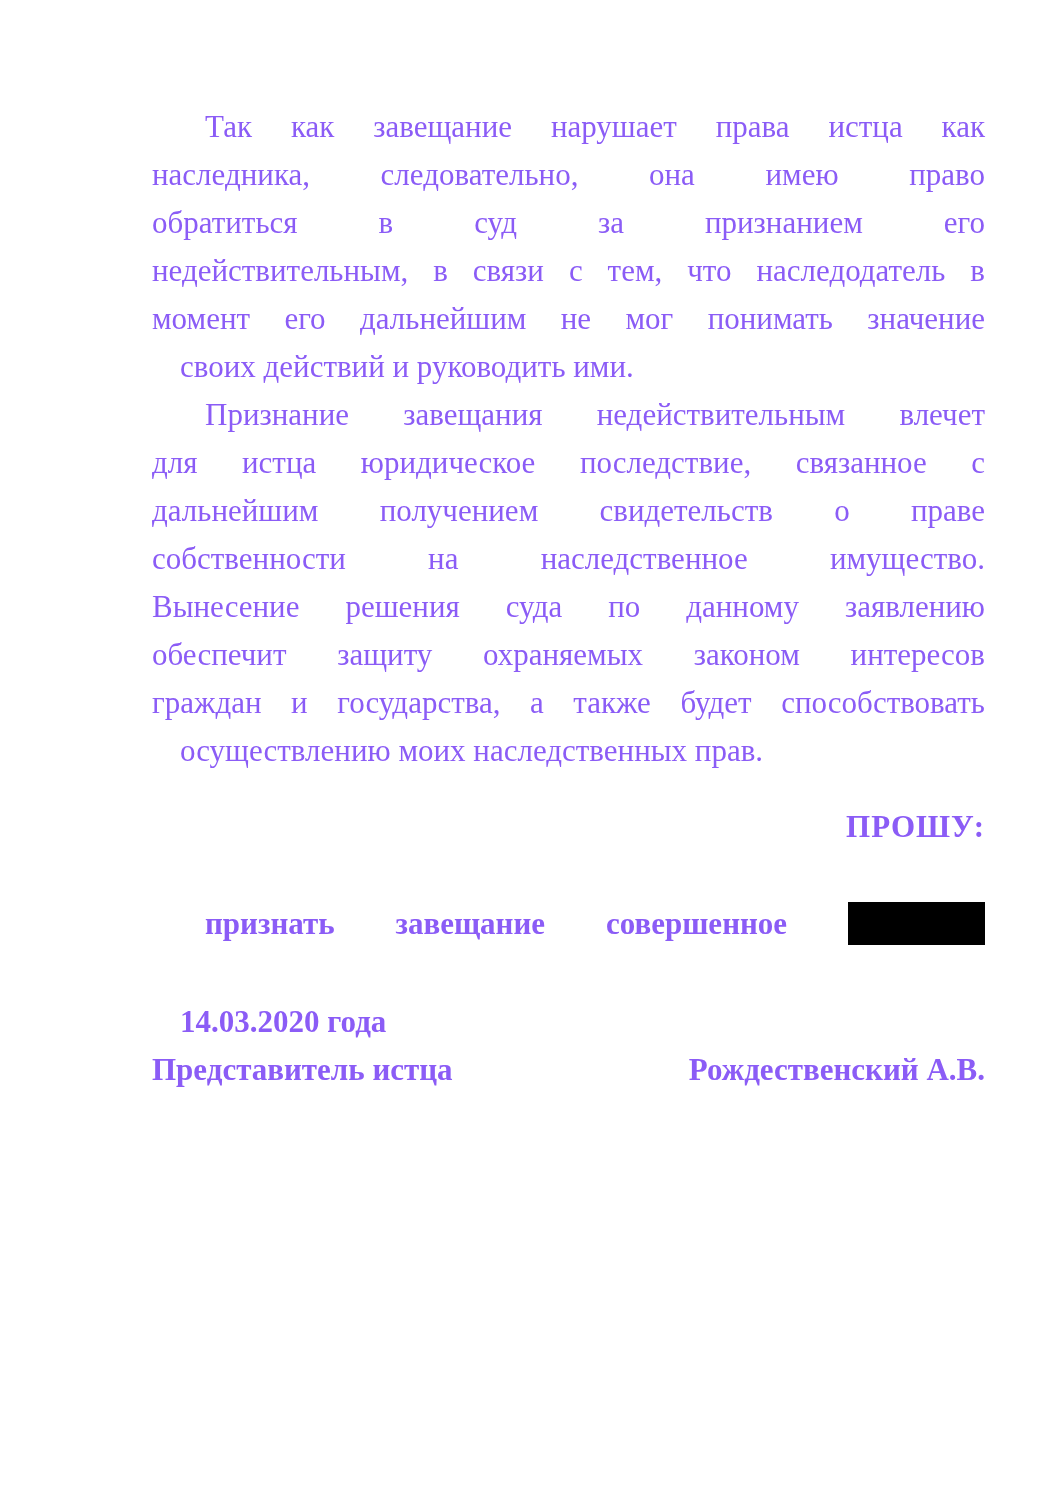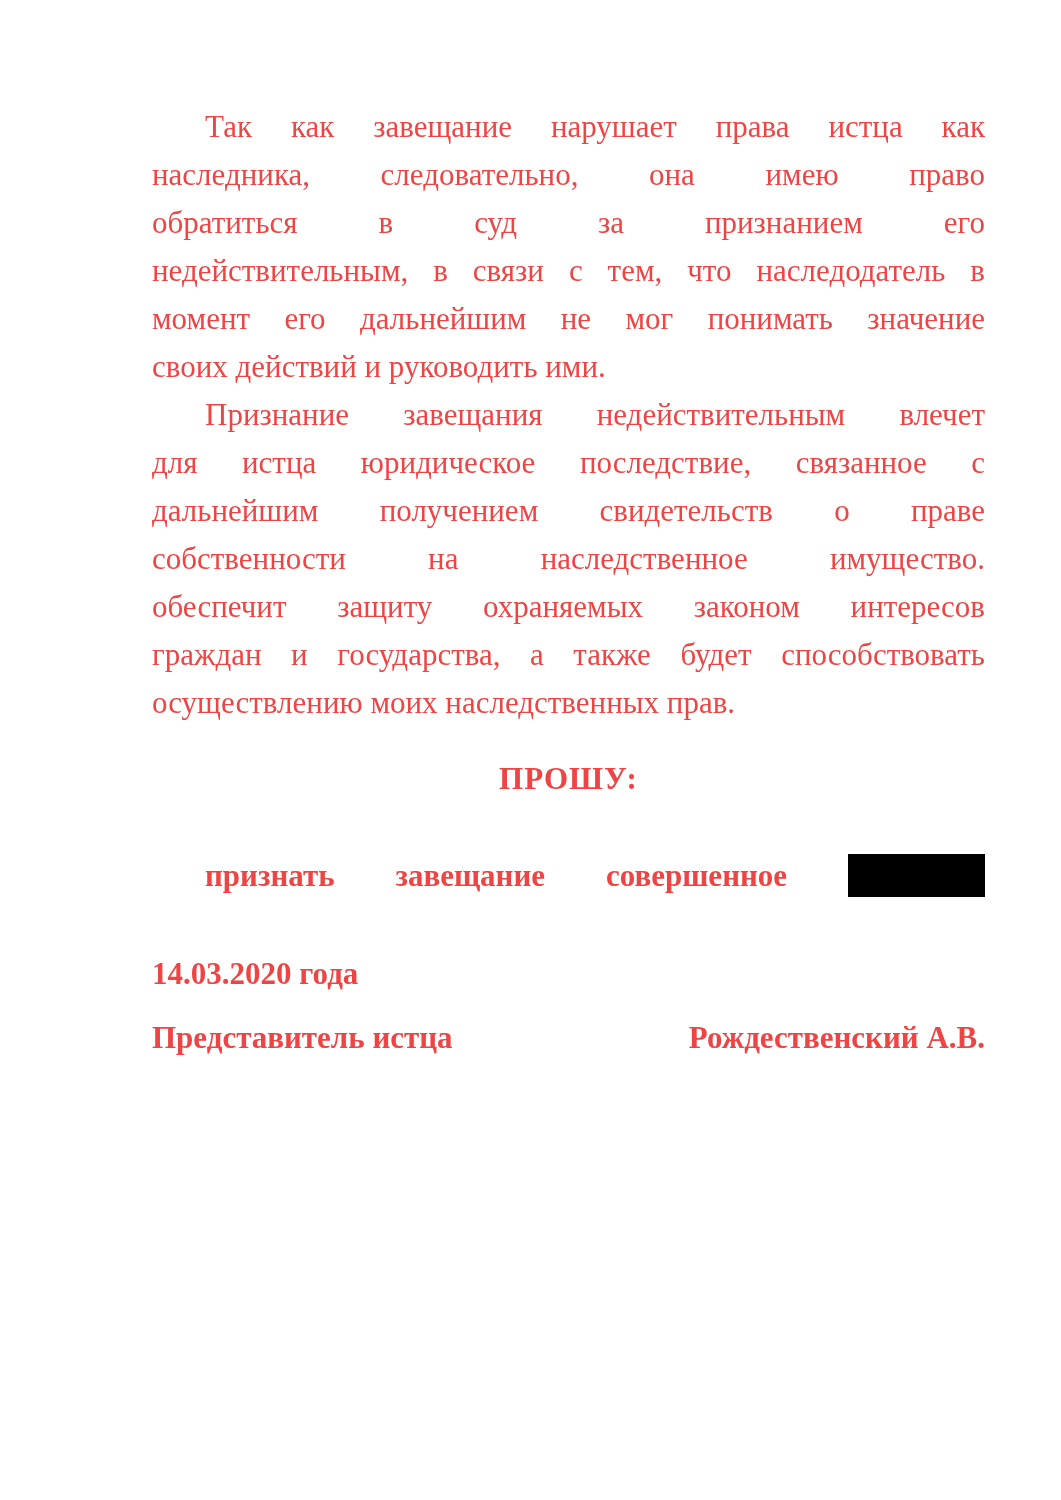--- a/index.html
+++ b/index.html
@@ -5,61 +5,61 @@
   html, body {
     margin: 0;
     padding: 0;
     background: #ffffff;
   }
   .page {
     position: relative;
     width: 1061px;
     height: 1500px;
     background: #ffffff;
-    color: #ef4444;
+    color: #8b5cf6;
     font-family: "Liberation Serif", "DejaVu Serif", serif;
     font-size: 31px;
     line-height: 48px;
     box-sizing: border-box;
     padding: 103px 76px 4px 152px;
     overflow: hidden;
     border-radius: 31px;
   }
   .para { margin: 0; }
   .line {
     text-align: justify;
     text-align-last: justify;
     white-space: nowrap;
   }
   .line-last {
     text-align: right;
     text-align-last: left;
+    margin-left: 28px;
   }
   .indent { padding-left: 53px; box-sizing: border-box; }
   .heading {
     margin-top: 28px;
-    text-align: center;
+    text-align: right;
     font-weight: bold;
     letter-spacing: 1px;
   }
   .petition { margin-top: 49px; font-weight: bold; }
   .redaction {
     display: inline-block;
     width: 137px;
     height: 43px;
     background: #000000;
     vertical-align: middle;
     margin-bottom: 6px;
   }
   .footer { margin-top: 47px; font-weight: bold; }
   .sig-row {
     display: flex;
     justify-content: space-between;
     font-weight: bold;
-    margin-top: 16px;
   }
 </style>
 </head>
 <body>
 
 <div class="page">
 
   <div class="para">
     <div class="line indent">Так как завещание нарушает права истца как</div>
     <div class="line">наследника, следовательно, она имею право</div>
@@ -67,20 +67,21 @@
     <div class="line">недействительным, в связи с тем, что наследодатель в</div>
     <div class="line">момент его дальнейшим не мог понимать значение</div>
     <div class="line line-last">своих действий и руководить ими.</div>
   </div>
 
   <div class="para">
     <div class="line indent">Признание завещания недействительным влечет</div>
     <div class="line">для истца юридическое последствие, связанное с</div>
     <div class="line">дальнейшим получением свидетельств о праве</div>
     <div class="line">собственности на наследственное имущество.</div>
+    <div class="line">Вынесение решения суда по данному заявлению</div>
     <div class="line">обеспечит защиту охраняемых законом интересов</div>
     <div class="line">граждан и государства, а также будет способствовать</div>
     <div class="line line-last">осуществлению моих наследственных прав.</div>
   </div>
 
 
   <div class="heading">ПРОШУ:</div>
 
   <div class="para petition">
     <div class="line indent"><span>признать завещание совершенное</span> <span class="redaction"></span></div>

